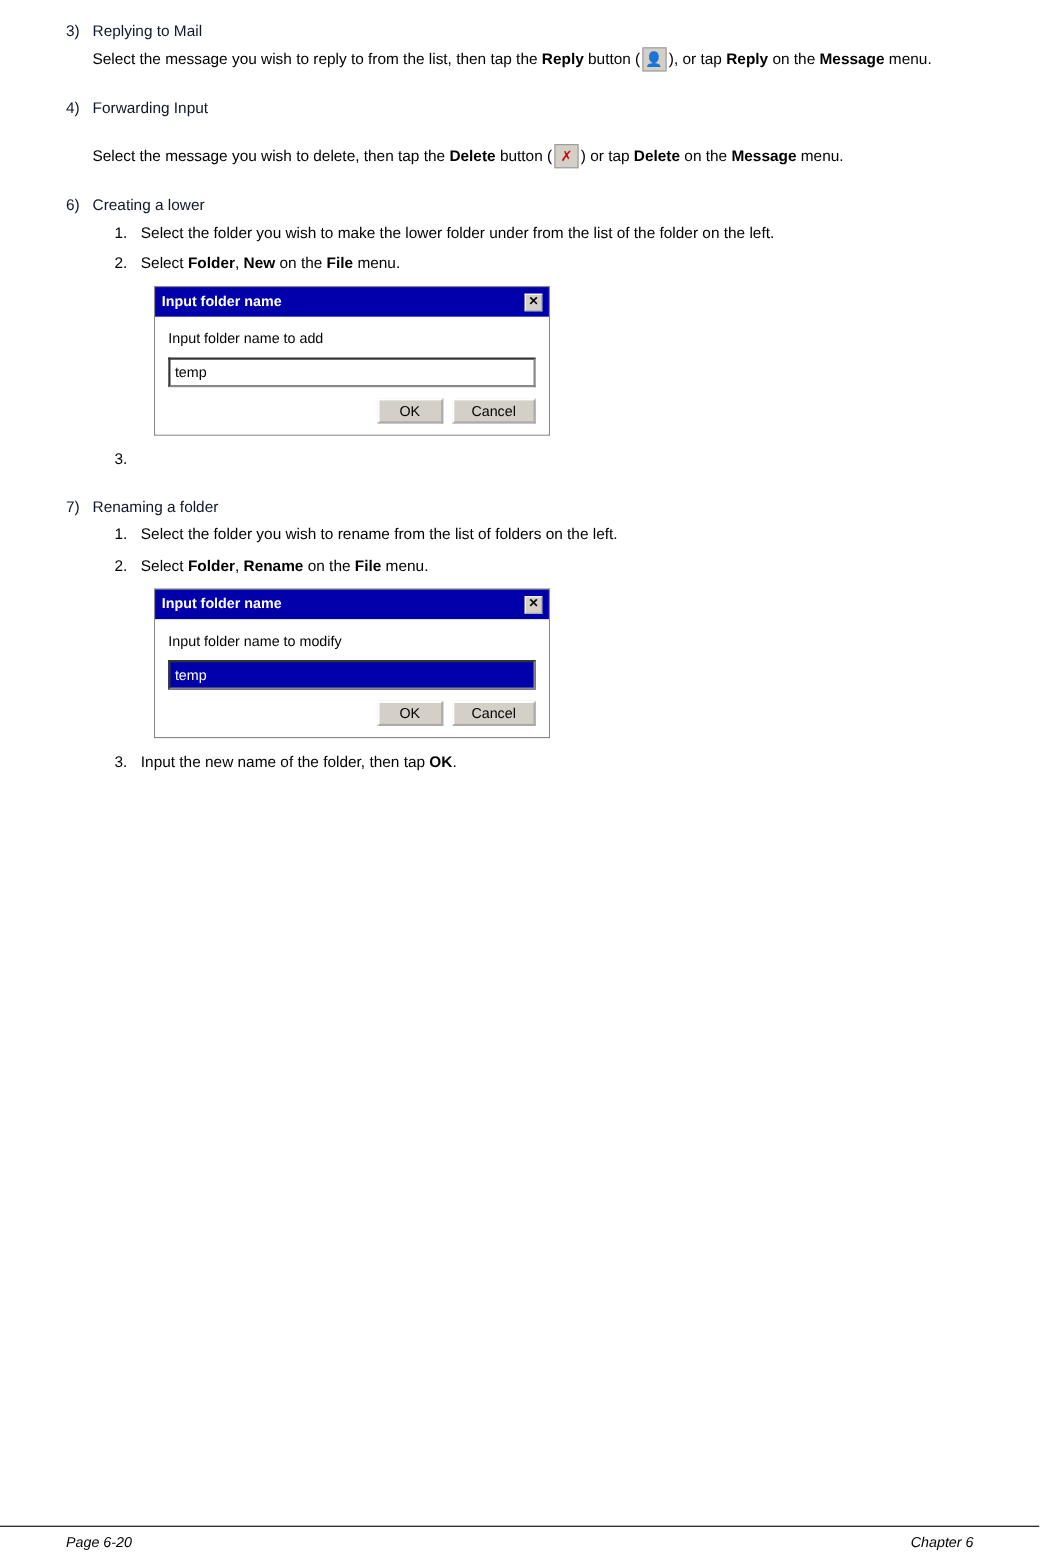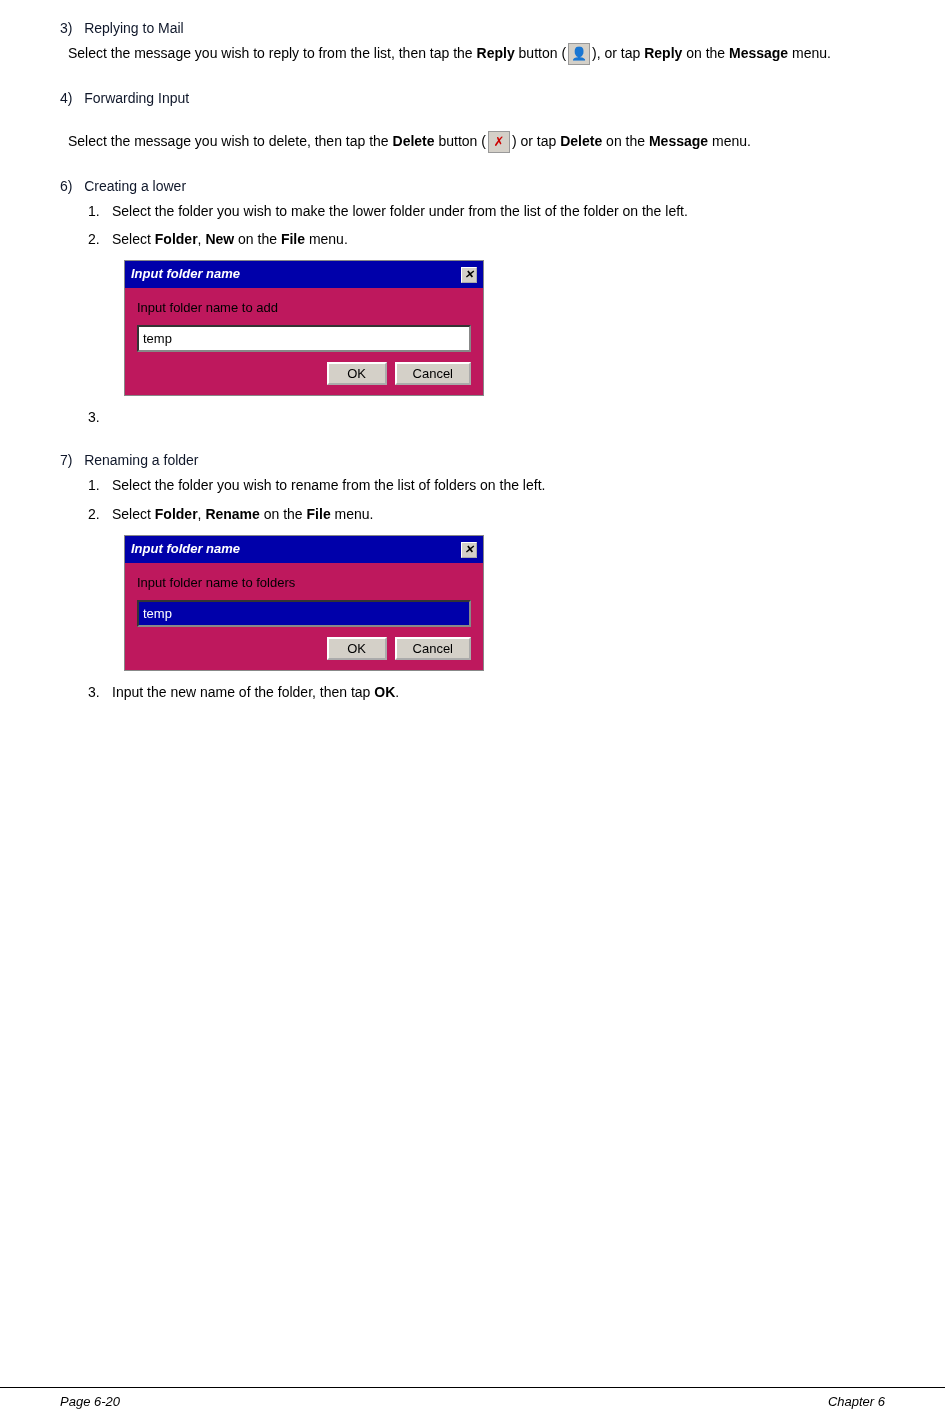--- a/index.html
+++ b/index.html
@@ -17,21 +17,21 @@
     }
     .section {
       margin-bottom: 24px;
     }
     .section-title {
       font-size: 14px;
       color: #0f172a;
       margin-bottom: 6px;
     }
     .section-body {
-      margin-left: 8px;
+      margin-left: 24px;
       line-height: 1.6;
     }
     .sub-list {
       margin-left: 20px;
       margin-top: 6px;
     }
     .sub-list-item {
       display: flex;
       gap: 8px;
       margin-bottom: 6px;
@@ -53,36 +53,35 @@
     }
     .dialog-titlebar {
       background: #0000aa;
       color: #ffffff;
       font-size: 13px;
       font-weight: bold;
       padding: 3px 6px;
       display: flex;
       justify-content: space-between;
       align-items: center;
-      font-style: italic;
     }
     .dialog-close-btn {
       background: #d4d0c8;
       border: 1px outset #fff;
       color: #000;
       font-size: 11px;
       width: 16px;
       height: 16px;
       display: flex;
       align-items: center;
       justify-content: center;
       cursor: pointer;
     }
     .dialog-body {
-      background: #be185d;
+      background: #ffffff;
       padding: 10px 12px;
     }
     .dialog-label {
       font-size: 13px;
       margin-bottom: 6px;
     }
     .dialog-input {
       width: 100%;
       border: 2px inset #888;
       background: #fff;
@@ -219,21 +218,21 @@
           <span class="num">2.</span>
           <span>Select <strong>Folder</strong>, <strong>Rename</strong> on the <strong>File</strong> menu.</span>
         </div>
 
         <div class="dialog-img" style="margin-left:36px;">
           <div class="dialog-titlebar">
             <span>Input folder name</span>
             <div class="dialog-close-btn">✕</div>
           </div>
           <div class="dialog-body">
-            <div class="dialog-label">Input folder name to folders</div>
+            <div class="dialog-label">Input folder name to modify</div>
             <input class="dialog-input selected" type="text" value="temp" style="">
             <div class="dialog-buttons">
               <button class="dialog-btn">OK</button>
               <button class="dialog-btn">Cancel</button>
             </div>
           </div>
         </div>
         <div class="sub-list-item">
           <span class="num">3.</span>
           <span>Input the new name of the folder, then tap <strong>OK</strong>.</span>

